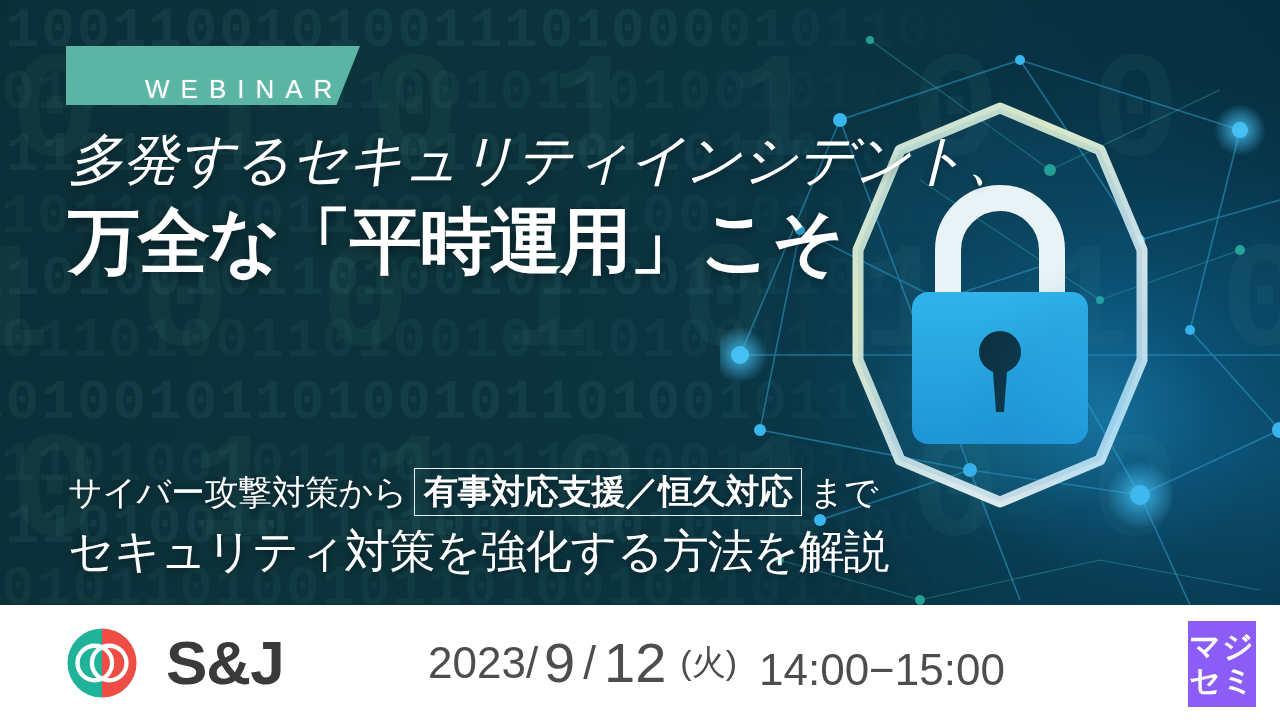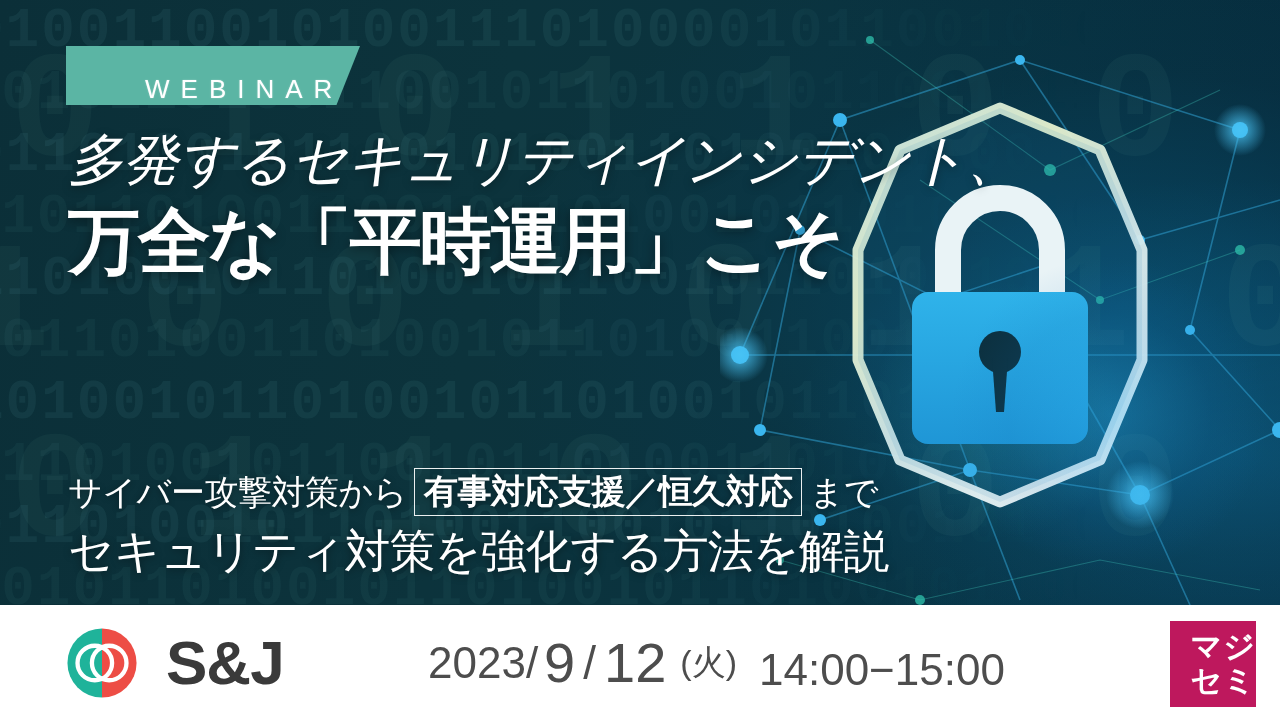--- a/index.html
+++ b/index.html
@@ -197,25 +197,25 @@
   }
   .d-year   { font-size: 44px; font-weight: 400; margin-left: 40px; }
   .d-big    { font-size: 56px; font-weight: 400; padding: 0 6px; }
   .d-slash  { font-size: 46px; font-weight: 300; padding: 0 2px; }
   .d-dow    { font-size: 34px; font-weight: 400; padding-left: 8px; }
   .d-time   { font-size: 44px; font-weight: 400; padding-left: 22px; margin-top: 14px; }
 
   .maji {
     position: absolute;
     right: 24px; top: 16px;
-    width: 86px; height: 86px;
-    background: #be185d;
+    width: 68px; height: 86px;
+    background: #8b5cf6;
     display: flex;
     flex-direction: column;
-    align-items: flex-end;
+    align-items: center;
     justify-content: center;
   }
   .maji span {
     color: #ffffff;
     font-size: 31px;
     font-weight: 700;
     line-height: 34px;
     letter-spacing: 1px;
   }
 </style>

